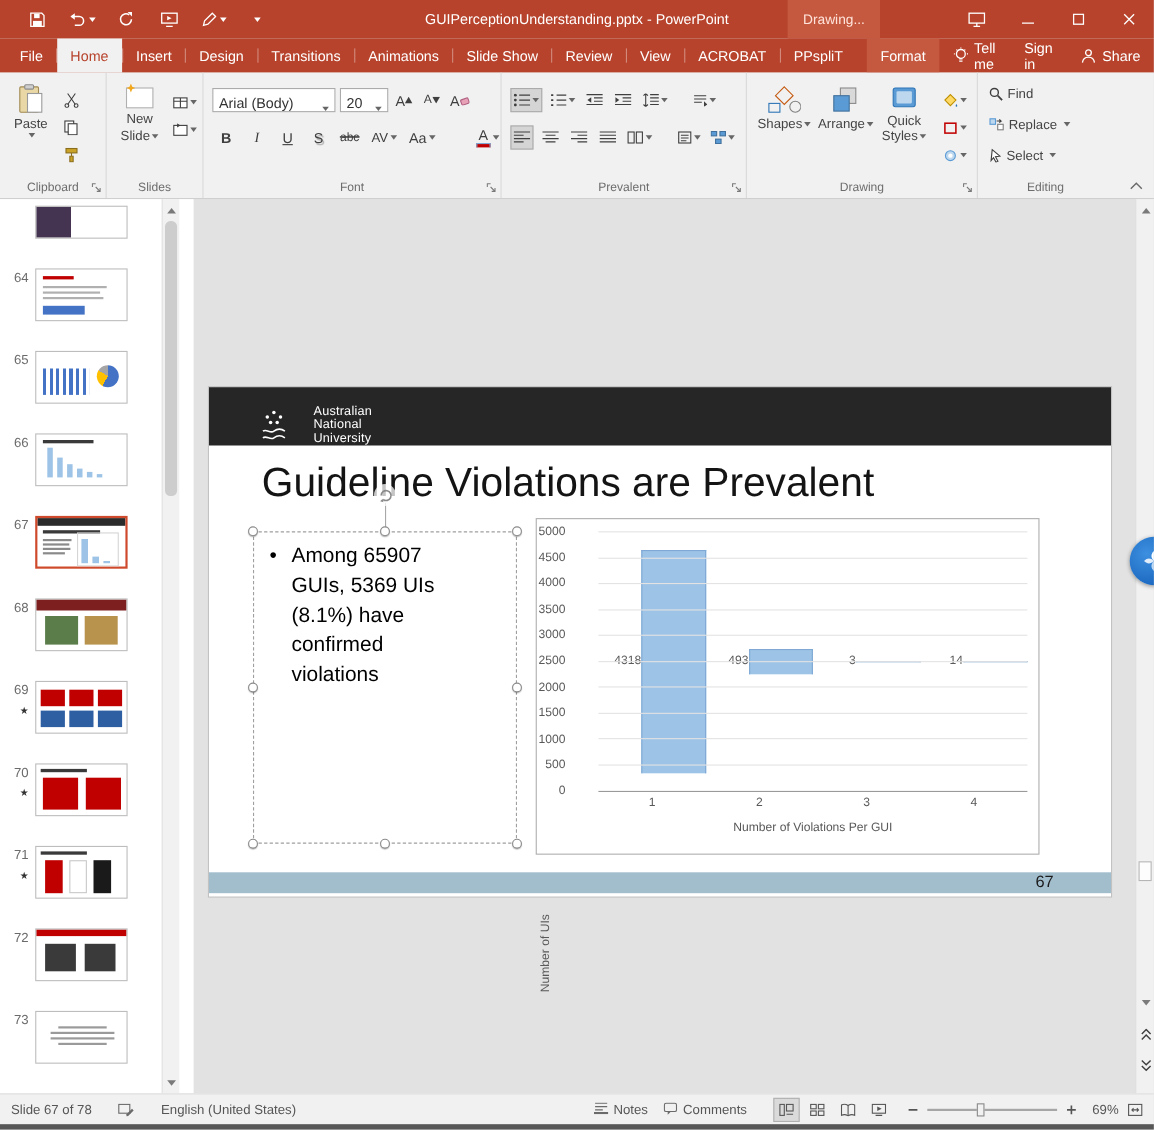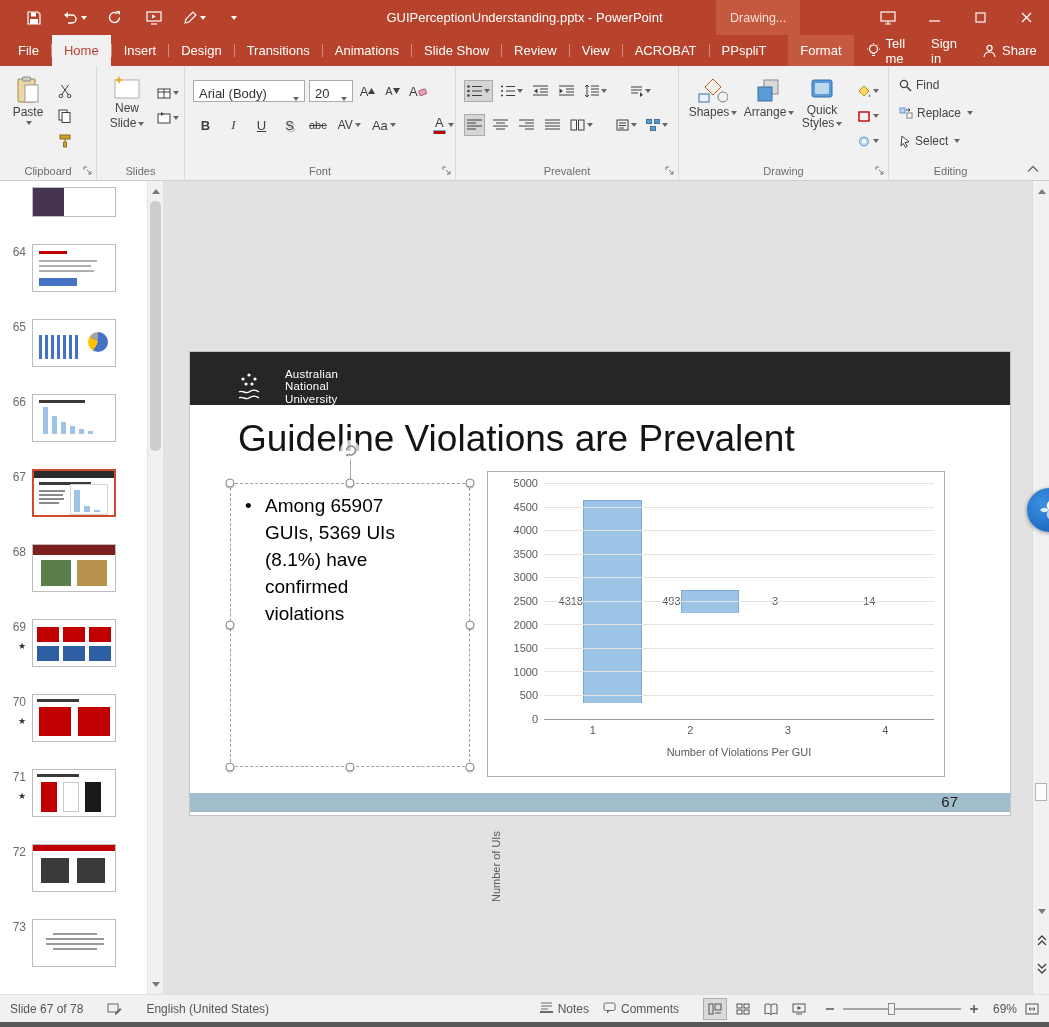--- a/index.html
+++ b/index.html
@@ -44,21 +44,21 @@
   .glyph-u{text-decoration:underline;}
   .glyph-s{text-decoration:line-through;}
   .fontcolor{display:flex;flex-direction:column;align-items:center;line-height:12px;}
   .fontcolor .bar{width:13px;height:4px;background:#c00000;margin-top:1px;}
   .ribbon-collapse{position:absolute;right:10px;bottom:7px;}
 
   
   .workspace{position:absolute;left:163px;top:181px;width:869px;height:813px;background:#e2e2e2;}
 
   
-  .thumbpane{position:absolute;left:0;top:181px;width:147px;height:813px;background:#fff;text-align:center;}
+  .thumbpane{position:absolute;left:0;top:181px;width:176px;height:813px;background:#fff;text-align:center;}
   .thumbnail-list{position:absolute;left:0;top:0;right:0;bottom:0;padding-top:6px;overflow:hidden;}
   .thumb-item{display:flex;margin-bottom:27px;}
   .thumb-side{width:32px;flex:none;display:flex;flex-direction:column;align-items:flex-end;padding-right:6px;padding-top:1px;}
   .thumb-num{font-size:12px;color:#6b6b6b;}
   .thumb-star{font-size:9px;color:#333;margin-top:7px;}
   .thumb-box{width:84px;height:48px;background:#fff;border:1px solid #bdbdbd;position:relative;overflow:hidden;background-repeat:no-repeat;}
   .thumb-item.selected .thumb-box{border:2px solid #cf4a2c;}
   .thumb-item.partial .thumb-box{height:30px;}
   .kind-photo-split{background:linear-gradient(90deg,#453352 0 38%,#fff 38%);}
   .kind-text-lines{background:linear-gradient(#c00000 0 0) 6px 6px/28px 3px,linear-gradient(#b0b0b0 0 0) 6px 15px/58px 2px,linear-gradient(#b0b0b0 0 0) 6px 20px/52px 2px,linear-gradient(#b0b0b0 0 0) 6px 25px/55px 2px,linear-gradient(#4472c4 0 0) 6px 33px/38px 8px,#fff;background-repeat:no-repeat;}
@@ -92,21 +92,21 @@
   .textbox{position:absolute;inset:0;border:1.6px dashed #9f9f9f;padding:8px 6px 0 14px;}
   .bullet-row{display:flex;font-size:19px;line-height:27px;color:#000;}
   .bullet-dot{width:20px;flex:none;}
   .bullet-text{width:140px;}
   .handle{position:absolute;width:9px;height:9px;border-radius:50%;background:#fff;border:1px solid #8a8a8a;box-shadow:0 1px 1px rgba(0,0,0,.25);transform:translate(-50%,-50%);}
   .rot-line{position:absolute;left:50%;top:-26px;width:1px;height:26px;background:#a8a8a8;}
   .rot-handle{position:absolute;left:50%;top:-43px;transform:translateX(-50%);width:20px;height:20px;border-radius:50%;background:rgba(255,255,255,.75);display:flex;align-items:center;justify-content:center;}
   .chartbox{position:absolute;left:297px;top:119px;width:458px;height:306px;background:#fff;border:1px solid #aeaeae;}
   .chart-ylabel{position:absolute;left:2px;top:130px;transform:translate(-0%,-50%) ;writing-mode:vertical-rl;rotate:180deg;font-size:11px;color:#595959;height:200px;display:flex;align-items:center;}
   .chart-yticks{position:absolute;left:0;top:12px;width:50px;height:236px;}
-  .ytick{position:absolute;right:0;font-size:11px;color:#595959;}
+  .ytick{position:absolute;right:24px;font-size:11px;color:#595959;}
   .chart-plot{position:absolute;left:56px;top:12px;width:390px;height:236px;border-bottom:1px solid #9a9a9a;}
   .gridline{position:absolute;left:0;right:0;height:1px;background:#e3e3e3;}
   .bar-row{position:absolute;inset:0;display:flex;align-items:flex-end;}
   .bar-slot{flex:1;height:100%;display:flex;align-items:center;justify-content:flex-end;}
   .bar{width:60%;min-height:1px;border:1px solid #7fa8d4;border-bottom:none;}
   .bar-label{font-size:11px;color:#595959;margin-bottom:2px;}
   .chart-xticks{position:absolute;left:56px;top:252px;width:390px;height:16px;display:flex;}
   .xtick{flex:1;text-align:center;font-size:11px;color:#595959;}
   .chart-xlabel{position:absolute;left:56px;top:274px;width:390px;text-align:center;font-size:11px;color:#595959;}
   .slide-band{position:absolute;left:0;right:0;bottom:3px;height:19px;background:#a2becd;}

